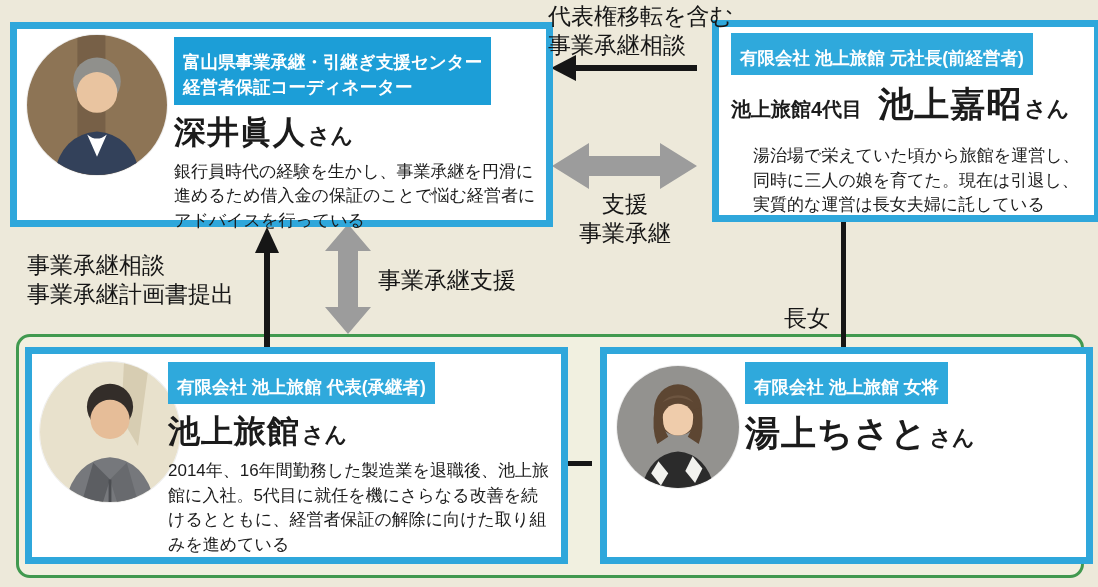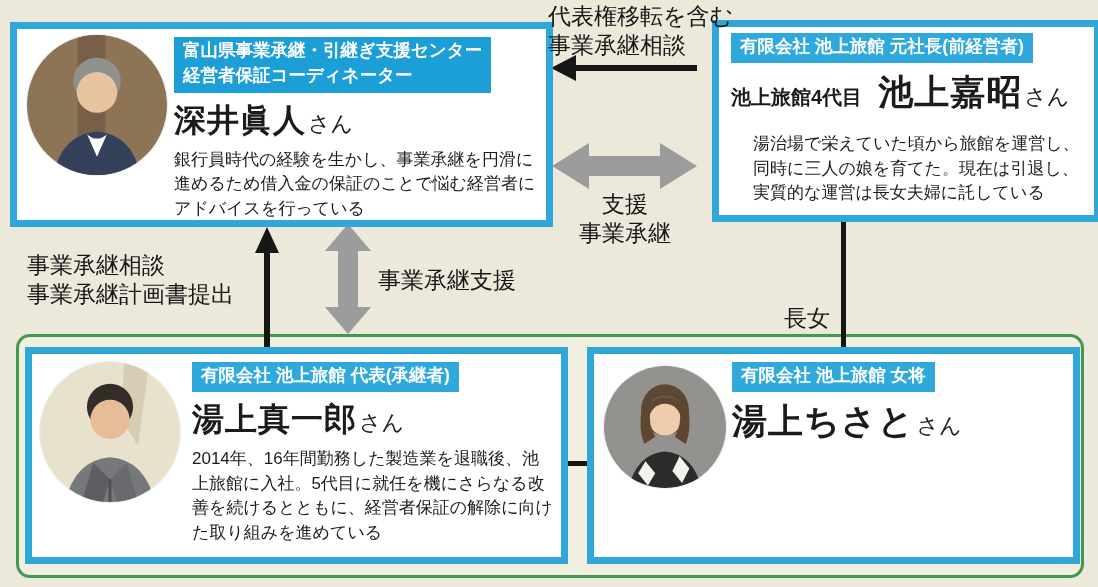--- a/index.html
+++ b/index.html
@@ -19,43 +19,43 @@
   
   .connectors{position:absolute;left:0;top:0;width:1098px;height:587px;z-index:2;pointer-events:none;}
   .f-black{fill:var(--arrow-black);}
   .f-gray{fill:var(--arrow-gray);}
 
   
   .card{position:absolute;background:#fff;border:7px solid var(--card-border);z-index:3;}
   .card-tl{left:10px;top:22px;width:543px;height:205px;}
   .card-tr{left:712px;top:20px;width:389px;height:202px;}
   .card-bl{left:25px;top:347px;width:543px;height:217px;}
-  .card-br{left:587px;top:347px;width:493px;height:217px;}
+  .card-br{left:600px;top:347px;width:493px;height:217px;}
 
   .photo{position:absolute;border-radius:50%;overflow:hidden;box-shadow:0 0 0 1px rgba(0,0,0,.07);}
   .photo svg{display:block;width:100%;height:100%;}
   .photo-tl{left:10px;top:6px;width:140px;height:140px;}
   .photo-bl{left:8px;top:8px;width:140px;height:140px;}
   .photo-br{left:10px;top:12px;width:122px;height:122px;}
 
   .content{position:absolute;top:8px;}
   .content-tl{left:157px;right:8px;}
   .content-tr{left:12px;right:10px;top:6px;}
-  .content-bl{left:160px;right:8px;}
+  .content-bl{left:136px;right:8px;}
   .content-br{left:138px;right:8px;}
 
   .tag{display:inline-block;background:var(--tag-bg);color:#fff;font-weight:bold;
-    font-size:17.5px;line-height:1.45;padding:1px 9px 4px;}
+    font-size:17.5px;line-height:1.45;padding:13px 9px 4px;}
   .tag-dark{background:var(--tag-bg-dark);}
 
   .name-row{margin-top:6px;white-space:nowrap;}
   .gen-prefix{font-size:20px;font-weight:bold;margin-right:16px;}
   .p-name{font-size:32px;font-weight:bold;letter-spacing:1px;}
   .p-name-lg{font-size:35px;}
-  .hon{font-size:22px;font-weight:normal;margin-left:2px;}
+  .hon{font-size:22px;font-weight:bold;margin-left:2px;}
 
   .desc{margin-top:5px;font-size:17px;line-height:1.44;color:var(--text);}
   .desc-tr{margin-top:16px;margin-left:22px;}
 
   
   .lbl{position:absolute;font-weight:normal;color:var(--arrow-black);z-index:4;line-height:1.26;}
   .lbl-top-arrow{left:548px;top:2px;font-size:23px;}
   .lbl-support-top{left:545px;top:190px;width:160px;text-align:center;font-size:23px;}
   .lbl-consult{left:27px;top:251px;font-size:23px;}
   .lbl-support-v{left:378px;top:266px;font-size:23px;}
@@ -154,21 +154,21 @@
         <circle cx="50" cy="41" r="14" fill="#e6bd98"></circle>
         <path d="M18,100 Q25,70 50,68 Q75,70 82,100 Z" fill="#76787c"></path>
         <path d="M38,72 L50,84 L45,100 L30,100 Z" fill="#5c5e62"></path>
         <path d="M62,72 L50,84 L55,100 L70,100 Z" fill="#686a6e"></path>
         <path d="M50,84 L50,100" stroke="#4c4e52" stroke-width="2"></path>
       </svg>
     </div>
     <div class="content content-bl">
       <span class="tag">有限会社 池上旅館 代表(承継者)</span>
       <div class="name-row">
-        <span class="p-name">湯上真一郎</span><span class="hon">さん</span>
+        <span class="p-name">池上旅館</span><span class="hon">さん</span>
       </div>
       <p class="desc">2014年、16年間勤務した製造業を退職後、池上旅館に入社。5代目に就任を機にさらなる改善を続けるとともに、経営者保証の解除に向けた取り組みを進めている</p>
     </div>
   </div>
 
   <div class="card card-br">
     <div class="photo photo-br">
       <svg viewBox="0 0 100 100">
         <rect width="100" height="100" fill="#93928f"></rect>
         <ellipse cx="50" cy="36" rx="19.5" ry="21" fill="#5d4632"></ellipse>

